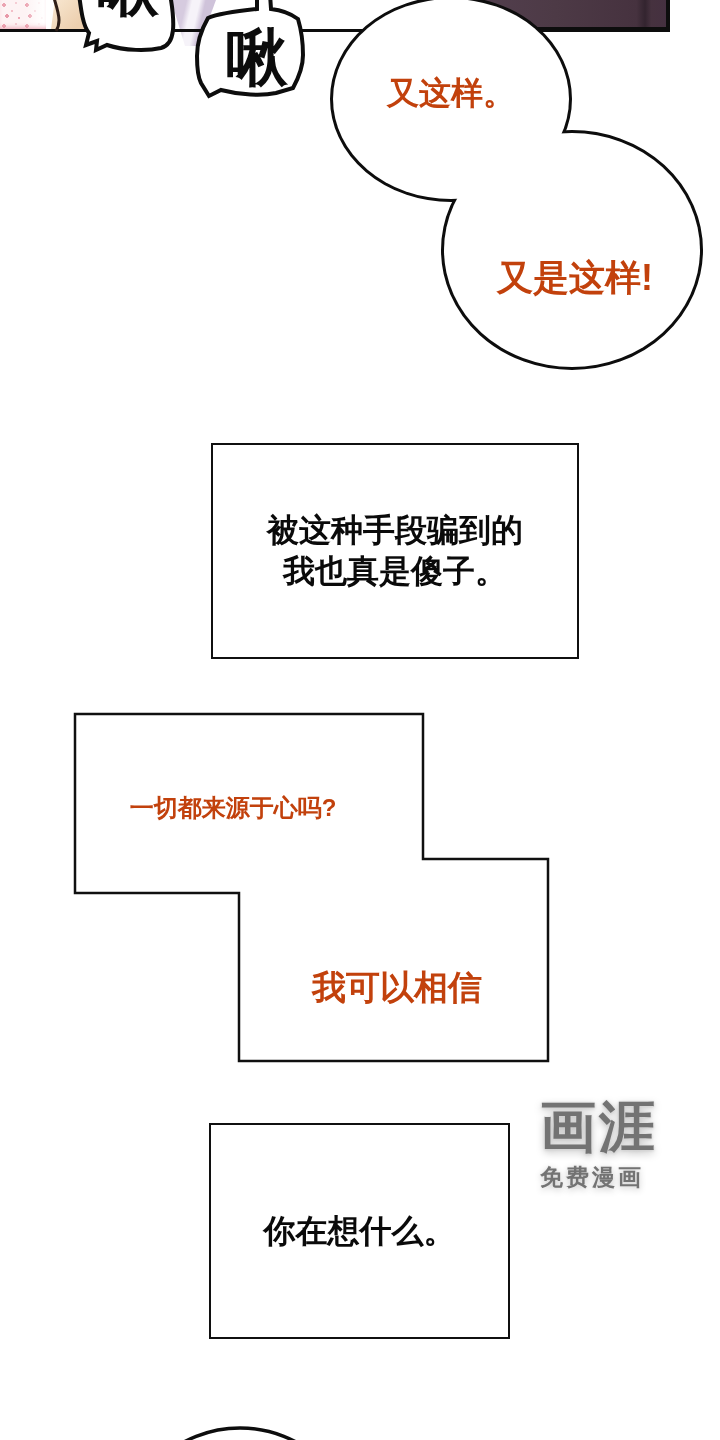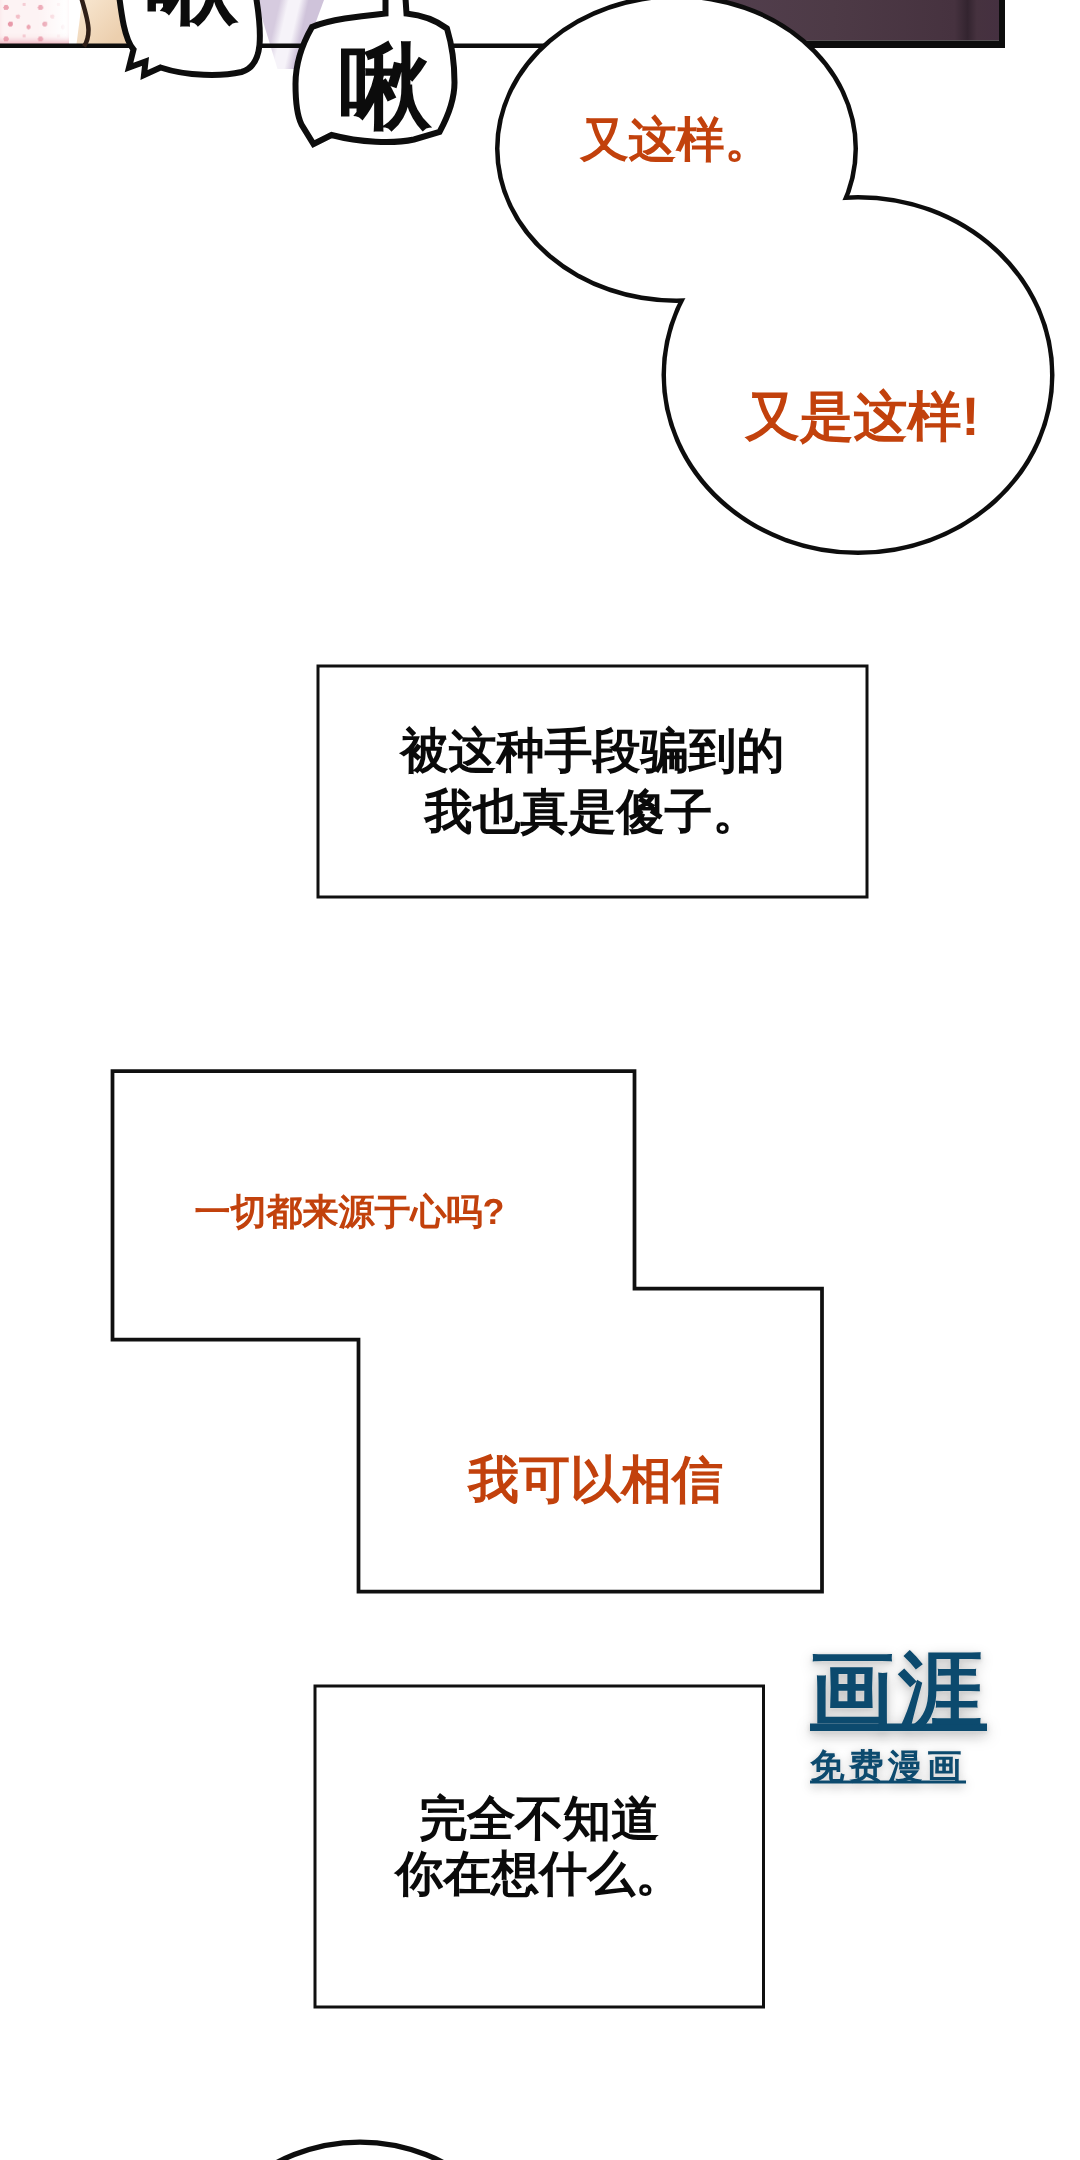--- a/index.html
+++ b/index.html
@@ -59,29 +59,29 @@
   .bubble2-text{left:455px;top:254px;width:240px;font-size:36px;}
   .caption-box{
     position:absolute;z-index:3;box-sizing:border-box;background:#ffffff;
     border:2.5px solid #101010;display:flex;flex-direction:column;
     align-items:center;justify-content:center;
   }
   .caption-box .line{
     color:#0a0a0a;font-weight:bold;font-size:32px;line-height:1.28;
     text-align:center;white-space:nowrap;
   }
-  .box1{left:211px;top:443px;width:368px;height:156px;}
+  .box1{left:211px;top:443px;width:368px;height:216px;}
   .box4{left:209px;top:1123px;width:301px;height:216px;}
   .box4 .line{line-height:1.15;}
   .boxA-text{left:68px;top:792px;width:330px;font-size:24px;z-index:5;}
   .boxB-text{left:247px;top:968px;width:300px;font-size:34px;line-height:1.17;z-index:5;}
   
   .watermark{
     position:absolute;left:540px;top:1098px;z-index:4;
-    color:#0c4a6e;text-align:left;user-select:none;text-decoration:underline;
+    color:#737373;text-align:left;user-select:none;
   }
   .watermark .logo{
     font-size:56px;font-weight:bold;letter-spacing:3px;line-height:1.05;
     text-shadow:0 0 2px #e2e2e2, 0 3px 9px #bdbdbd, 0 1px 3px #cfcfcf;
   }
   .watermark .tagline{
     margin-top:5px;font-size:23px;font-weight:bold;letter-spacing:3px;
     text-shadow:0 0 2px #e6e6e6, 0 2px 7px #c4c4c4;
   }
 </style>
@@ -127,20 +127,19 @@
   <div class="line">被这种手段骗到的</div>
   <div class="line">我也真是傻子。</div>
 </div>
 
 <div class="dlg boxA-text">一切都来源于心吗?</div>
 <div class="dlg boxB-text">
   <div>我可以相信</div>
 </div>
 
 <div class="caption-box box4">
-  <div class="line">完全不知道</div>
   <div class="line">你在想什么。</div>
 </div>
 
 <div class="watermark">
   <div class="logo">画涯</div>
   <div class="tagline">免费漫画</div>
 </div>
 
 </body></html>

